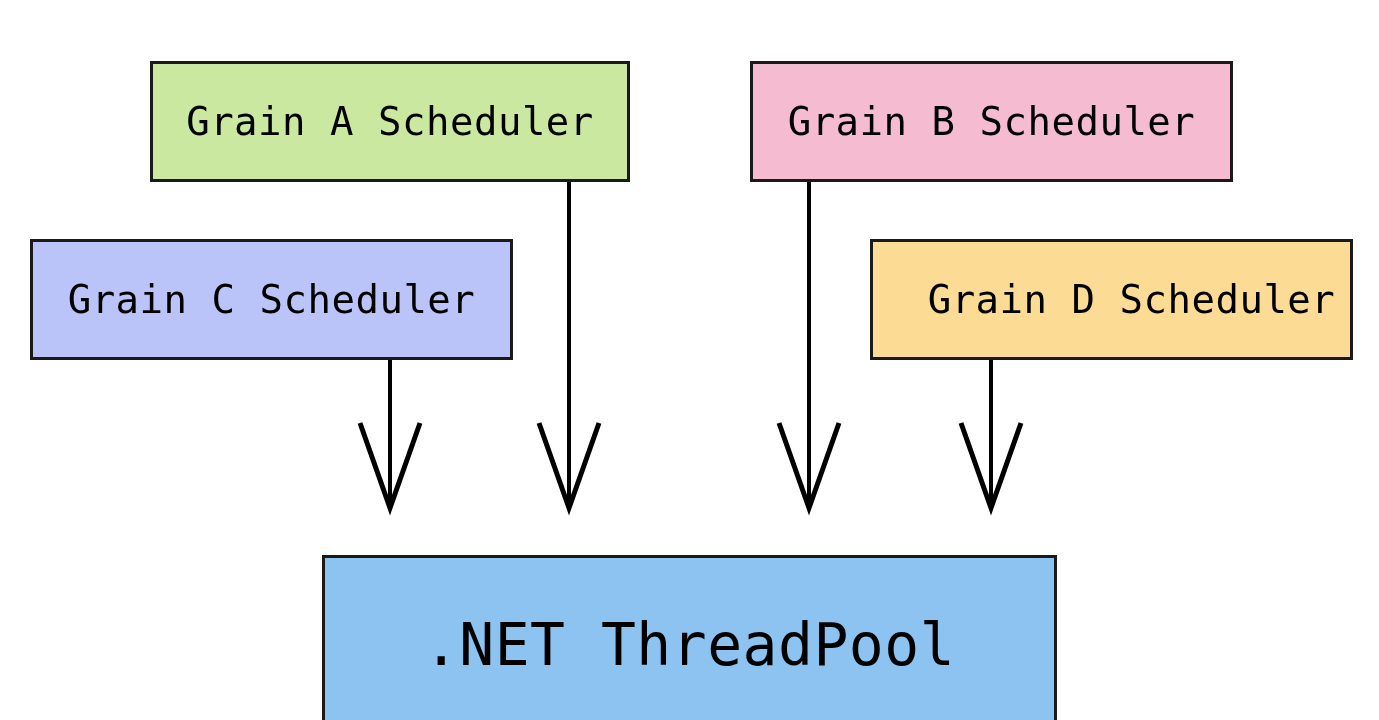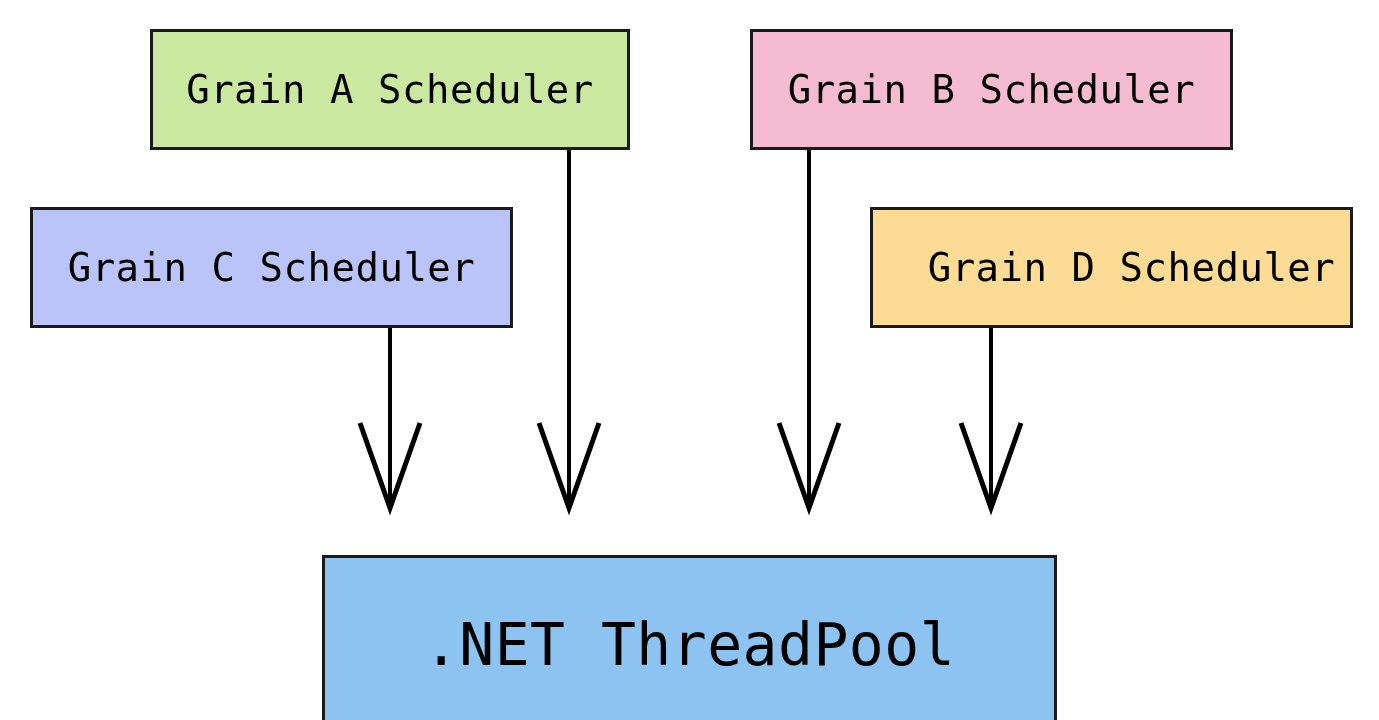--- a/index.html
+++ b/index.html
@@ -21,20 +21,21 @@
     border: 3px solid #1a1a1a;
     display: flex;
     align-items: center;
     justify-content: center;
     color: #000000;
     white-space: nowrap;
     letter-spacing: 0.5px;
   }
   .node.scheduler {
     font-size: 39px;
+    margin-top: 32px;
   }
   .node.pool {
     font-size: 58px;
   }
   #arrow-layer {
     position: absolute;
     left: 0;
     top: 0;
     width: 1379px;
     height: 720px;

